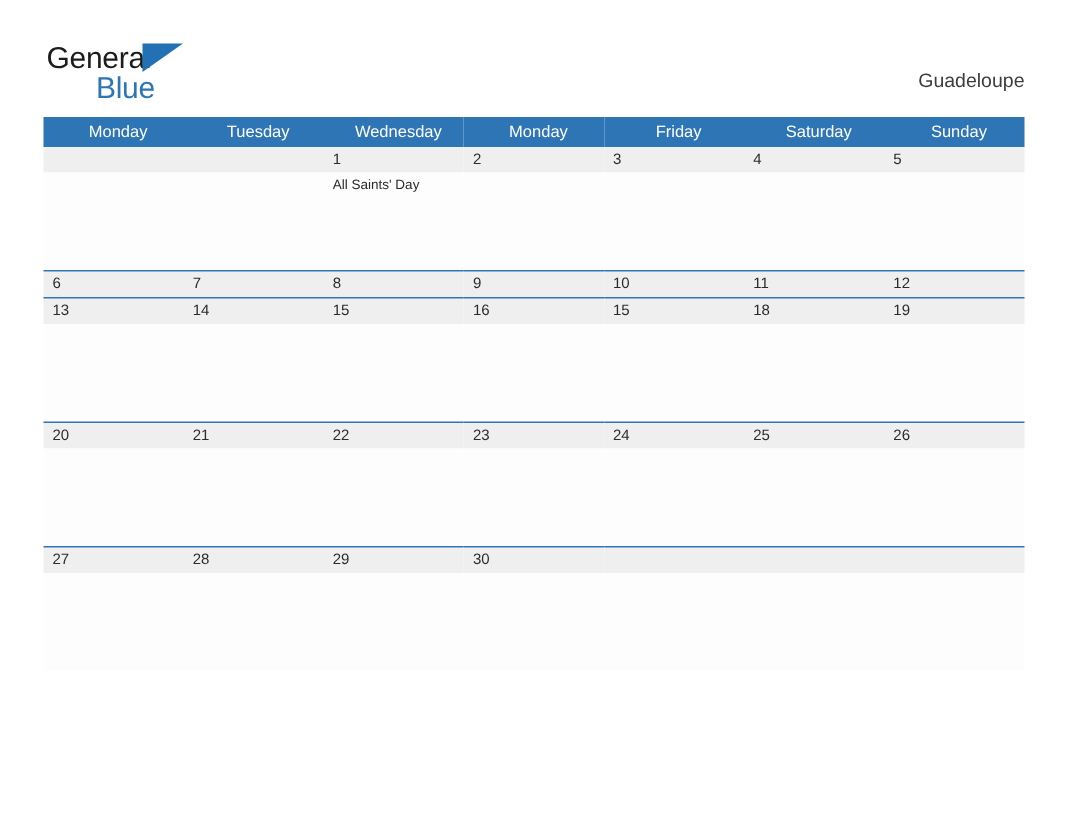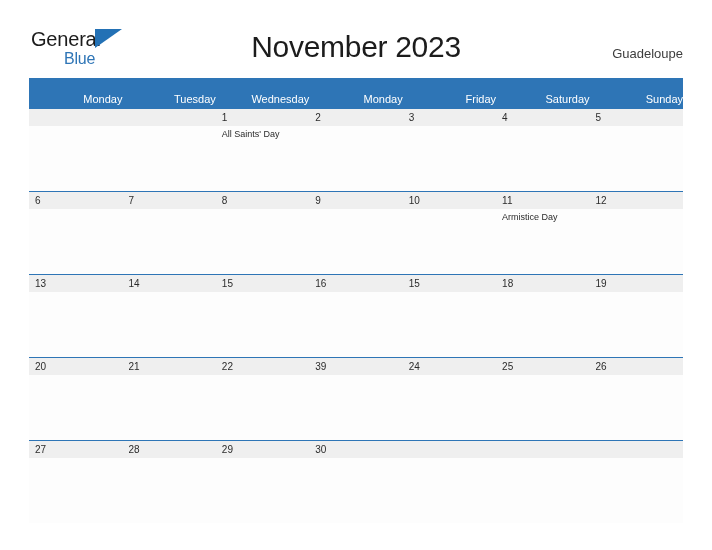--- a/index.html
+++ b/index.html
@@ -54,21 +54,21 @@
     top: 1px;
     width: 0;
     height: 0;
     border-left: 27px solid #2371b5;
     border-bottom: 19px solid transparent;
   }
   .logo-blue {
     position: absolute;
     left: 33px;
     top: 20px;
-    font-size: 16px;
+    font-size: 20px;
     letter-spacing: -0.2px;
     color: #2e75b6;
     line-height: 22px;
   }
 
   .month-title {
     position: absolute;
     left: 0;
     top: 30px;
     width: 712px;
@@ -101,22 +101,22 @@
     table-layout: fixed;
   }
 
   .calendar col { width: 93.43px; }
 
   .dow-row th {
     background: #2e75b6;
     color: #ffffff;
     font-size: 11px;
     font-weight: normal;
-    text-align: right;
-    padding: 15px 0 4px 6px;
+    text-align: center;
+    padding: 4px 0 4px 6px;
     height: 10px;
     line-height: 12px;
     border: none;
   }
 
   .week-row .daynum-cell {
     background: #efefef;
     color: #2b2b2b;
     font-size: 10px;
     text-align: left;
@@ -153,21 +153,20 @@
 <div class="page">
 
   <div class="header">
 
     <div class="logo">
       <span class="logo-general">General</span>
       <span class="logo-flag"></span>
       <span class="logo-blue">Blue</span>
     </div>
 
-    <div class="month-title">November 2023</div>
 
     <div class="location">Guadeloupe</div>
 
   </div>
 
   <table class="calendar">
     <colgroup>
       <col>
         <col>
         <col>
@@ -224,43 +223,20 @@
 
       <tr class="week-row">
         <td class="daynum-cell">6</td>
         <td class="daynum-cell">7</td>
         <td class="daynum-cell">8</td>
         <td class="daynum-cell">9</td>
         <td class="daynum-cell">10</td>
         <td class="daynum-cell">11</td>
         <td class="daynum-cell">12</td>
       </tr>
-      <tr class="week-row">
-        <td class="body-cell">
-            <div class="event"></div>
-          </td>
-        <td class="body-cell">
-            <div class="event"></div>
-          </td>
-        <td class="body-cell">
-            <div class="event"></div>
-          </td>
-        <td class="body-cell">
-            <div class="event"></div>
-          </td>
-        <td class="body-cell">
-            <div class="event"></div>
-          </td>
-        <td class="body-cell">
-            <div class="event">Armistice Day</div>
-          </td>
-        <td class="body-cell">
-            <div class="event"></div>
-          </td>
-      </tr>
 
       <tr class="week-row">
         <td class="daynum-cell">13</td>
         <td class="daynum-cell">14</td>
         <td class="daynum-cell">15</td>
         <td class="daynum-cell">16</td>
         <td class="daynum-cell">15</td>
         <td class="daynum-cell">18</td>
         <td class="daynum-cell">19</td>
       </tr>
@@ -285,21 +261,21 @@
           </td>
         <td class="body-cell">
             <div class="event"></div>
           </td>
       </tr>
 
       <tr class="week-row">
         <td class="daynum-cell">20</td>
         <td class="daynum-cell">21</td>
         <td class="daynum-cell">22</td>
-        <td class="daynum-cell">39</td>
+        <td class="daynum-cell">23</td>
         <td class="daynum-cell">24</td>
         <td class="daynum-cell">25</td>
         <td class="daynum-cell">26</td>
       </tr>
       <tr class="week-row">
         <td class="body-cell">
             <div class="event"></div>
           </td>
         <td class="body-cell">
             <div class="event"></div>

